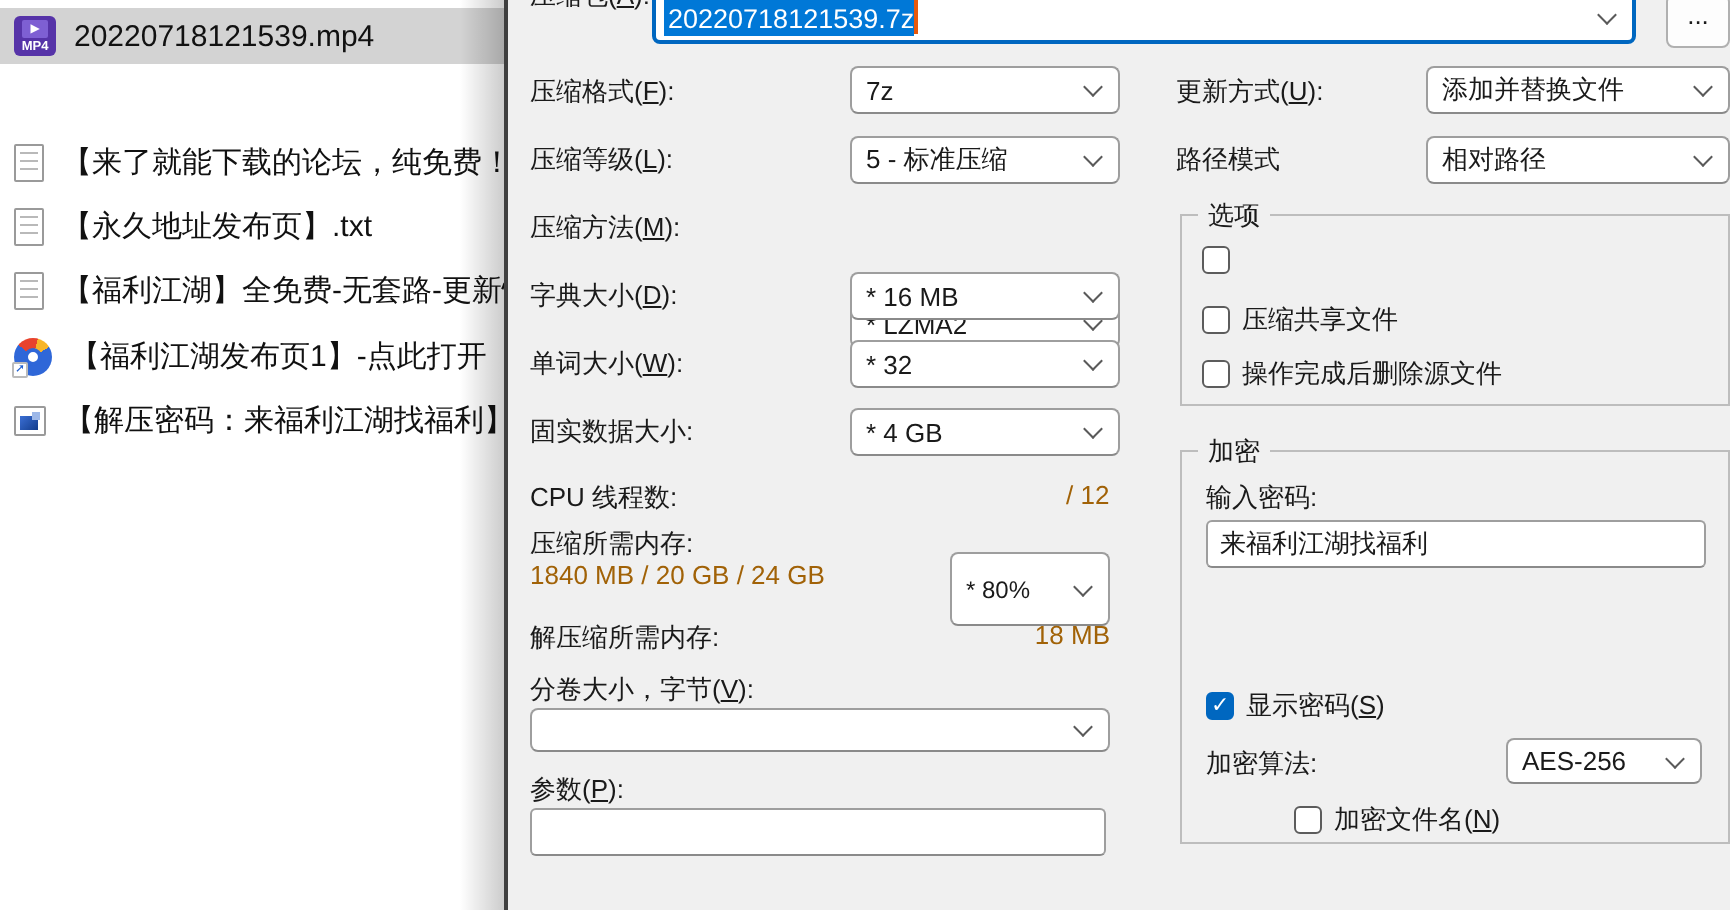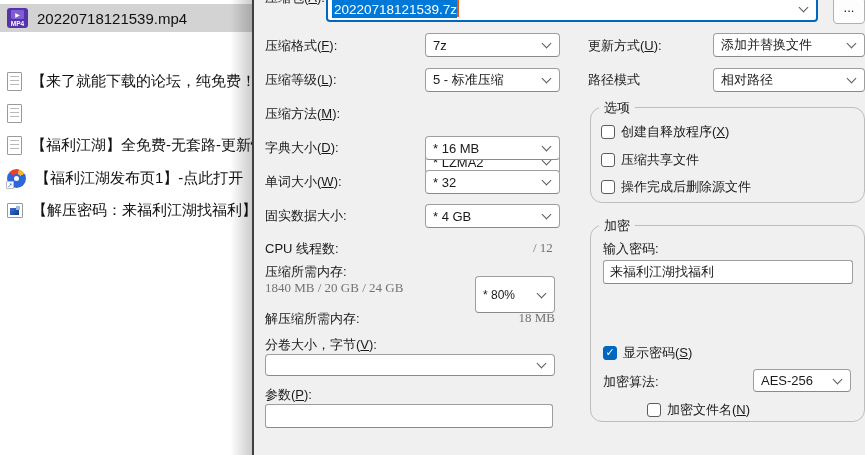--- a/index.html
+++ b/index.html
@@ -28,39 +28,39 @@
   .icon-txt { width:15px; height:19px; background:#fff; border:1px solid #9a9a9a; border-radius:1px; position:relative; flex:0 0 auto; }
   .icon-txt .lines { position:absolute; left:2px; right:2px; top:3px; bottom:3px;
     background:repeating-linear-gradient(to bottom, #b9b9b9 0 1px, transparent 1px 4px); }
   .icon-img { width:16px; height:15px; background:#fff; border:1px solid #9a9a9a; border-radius:1px; position:relative; flex:0 0 auto; }
   .icon-img .pic { position:absolute; left:2px; bottom:2px; width:9px; height:7px; background:linear-gradient(135deg,#3b6fd4,#123c8c); }
   .icon-img .sun { position:absolute; right:2px; top:2px; width:4px; height:4px; background:#9db8e8; }
 
   
   .dialog { position:absolute; left:252px; top:0; width:613px; height:455px; background:#f0f0f0; border-left:2px solid #3f3f3f; }
   .lbl { position:absolute; font-size:13px; color:#1a1a1a; white-space:nowrap; }
-  .val { position:absolute; font-size:13px; color:#737373; white-space:nowrap;font-family:Liberation Serif, serif; }
+  .val { position:absolute; font-size:13px; color:#a16207; white-space:nowrap; }
   u { text-decoration:underline; }
 
   .combo { position:absolute; background:#fff; border:1px solid #9e9e9e; border-bottom-color:#8a8a8a; border-radius:4px;
     font-size:13px; color:#1a1a1a; display:flex; align-items:center; padding:0 22px 0 7px; white-space:nowrap; overflow:hidden; }
   .combo .chev, .chev-i { position:absolute; right:9px; top:50%; width:7px; height:7px; margin-top:-5px;
     border-right:1.4px solid #5a5a5a; border-bottom:1.4px solid #5a5a5a; transform:rotate(45deg); }
   .textinput { position:absolute; background:#fff; border:1px solid #9e9e9e; border-bottom-color:#8a8a8a; border-radius:3px;
     font-size:13px; color:#1a1a1a; padding:0 6px; font-family:inherit; outline:none; }
 
   
   .archive-combo { position:absolute; left:72px; top:-5px; width:492px; height:27px; background:#fff;
     border:2px solid #0067c0; border-radius:4px; display:flex; align-items:center; padding-left:4px; }
   .archive-combo .seltext { background:#0078d7; color:#fff; font-size:13.5px; padding:3px 0 1px 2px; white-space:nowrap; }
   .archive-combo .caret { width:2px; height:17px; background:#e8590c; }
   .browse-btn { position:absolute; left:579px; top:-3px; width:32px; height:27px; background:#fdfdfd; border:1px solid #b0b0b0;
     border-radius:4px; font-size:13px; color:#1a1a1a; display:flex; align-items:center; justify-content:center; padding-bottom:6px; }
 
-  .groupbox { position:absolute; border:1px solid #bdbdbd; border-radius:12px; }
+  .groupbox { position:absolute; border:1px solid #bdbdbd; border-radius:0; }
   .groupbox .legend { position:absolute; top:-9px; left:8px; background:#f0f0f0; padding:0 5px; font-size:13px; color:#1a1a1a; }
 
   .cbrow { position:absolute; display:flex; align-items:center; gap:6px; }
   .cb { width:14px; height:14px; background:#fff; border:1px solid #5c5c5c; border-radius:3px; flex:0 0 auto; position:relative; }
   .cb.checked { background:#0067c0; border-color:#0067c0; }
   .cb.checked::after { content:"✓"; position:absolute; left:1.5px; top:-1px; color:#fff; font-size:11px; }
   .cbrow .cblbl { font-size:13px; color:#1a1a1a; white-space:nowrap; }
 
   
   .watermark { position:absolute; right:6px; bottom:4px; text-align:center; pointer-events:none; }
@@ -90,20 +90,21 @@
       <span class="icon-txt">
           <span class="lines"></span>
         </span>
       <span class="fname">【来了就能下载的论坛，纯免费！】.txt</span>
     </div>
 
     <div class="file-row" style="top:99px">
       <span class="icon-txt">
           <span class="lines"></span>
         </span>
+      <span class="fname">【永久地址发布页】.txt</span>
     </div>
 
     <div class="file-row" style="top:131px">
       <span class="icon-txt">
           <span class="lines"></span>
         </span>
       <span class="fname">【福利江湖】全免费-无套路-更新快.txt</span>
     </div>
 
     <div class="file-row" style="top:164px">
@@ -202,21 +203,20 @@
     <div class="lbl" style="left:334px; top:71px;">路径模式</div>
     <div class="combo" style="left:459px; top:68px; width:152px; height:24px;">
       <span>相对路径</span>
         <span class="chev"></span>
     </div>
 
     <div class="groupbox" style="left:336px; top:107px; width:275px; height:96px;">
       <span class="legend">选项</span>
       <div class="cbrow" style="left:10px; top:15px;">
         <span class="cb"></span>
-        <span class="cblbl">创建自释放程序(<u>X</u>)</span>
       </div>
       <div class="cbrow" style="left:10px; top:43px;">
         <span class="cb"></span>
         <span class="cblbl">压缩共享文件</span>
       </div>
       <div class="cbrow" style="left:10px; top:70px;">
         <span class="cb"></span>
         <span class="cblbl">操作完成后删除源文件</span>
       </div>
     </div>

